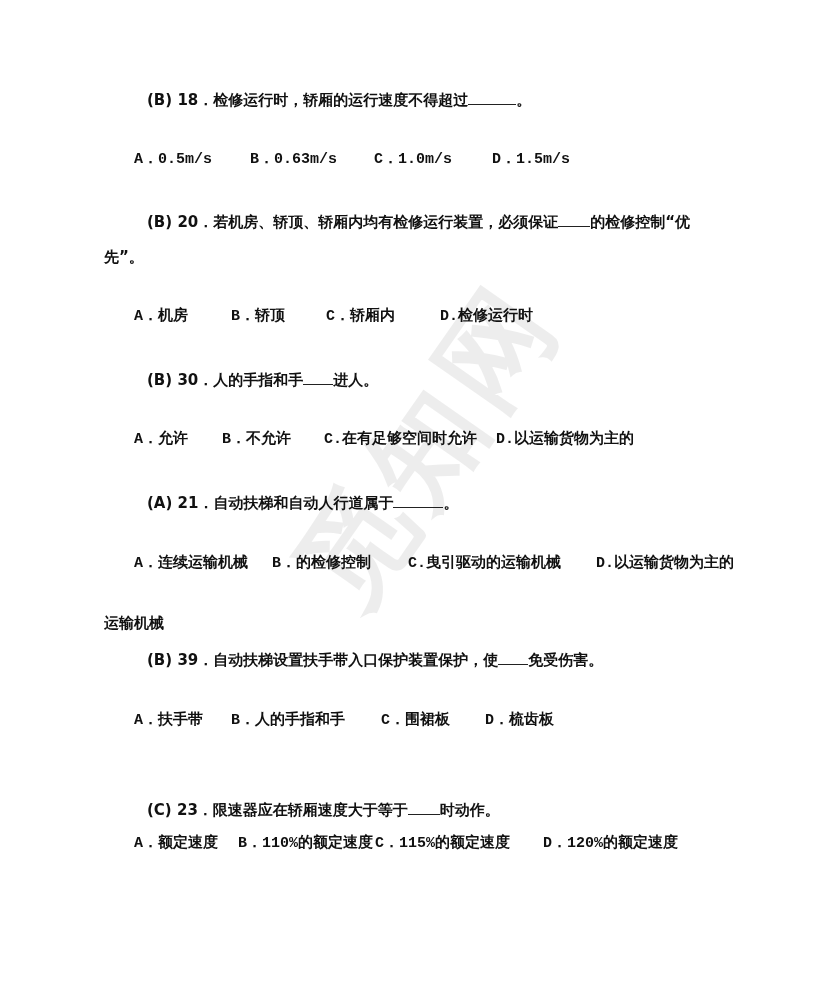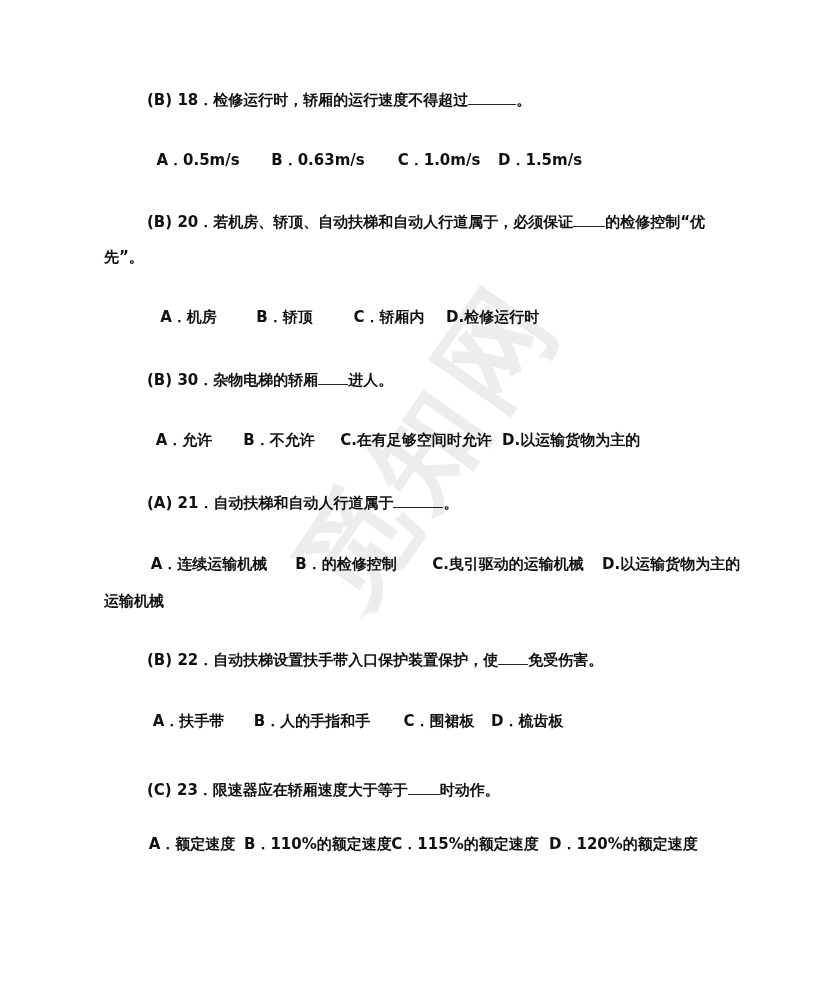--- a/index.html
+++ b/index.html
@@ -9,24 +9,23 @@
       position: relative; overflow: hidden;
       font-family: "DejaVu Sans", "Liberation Sans", sans-serif;
       color: #111111;
     }
     .line {
       position: absolute;
       font-size: 15px;
       font-weight: bold;
       white-space: nowrap;
       line-height: 20px;
-      text-align: center;
     }
     .q { left: 147px; }
-    .opt { left: 140px; }
+    .opt { left: 134px; font-family: Liberation Mono, monospace; }
     .cont { left: 104px; }
     .opt span { display: inline-block; }
     .blank {
       display: inline-block;
       border-bottom: 1px solid #222;
       height: 14px;
       vertical-align: baseline;
     }
     .watermark {
       position: absolute;
@@ -48,51 +47,51 @@
 <div class="line q" style="top:90px">
   <span>(B)</span>
   <span>18．</span><span>检修运行时，轿厢的运行速度不得超过</span><span class="blank" style="width:48px"></span><span>。</span>
 </div>
 <div class="line opt" style="top:150px">
   <span style="width:116px">A．0.5m/s</span><span style="width:124px">B．0.63m/s</span><span style="width:118px">C．1.0m/s</span><span>D．1.5m/s</span>
 </div>
 
 <div class="line q" style="top:212px">
   <span>(B)</span>
-  <span>20．</span><span>若机房、轿顶、自动扶梯和自动人行道属于，必须保证</span><span class="blank" style="width:32px"></span><span>的检修控制“优</span>
+  <span>20．</span><span>若机房、轿顶、轿厢内均有检修运行装置，必须保证</span><span class="blank" style="width:32px"></span><span>的检修控制“优</span>
 </div>
 <div class="line cont" style="top:247px">先”。</div>
 <div class="line opt" style="top:307px">
   <span style="width:97px">A．机房</span><span style="width:95px">B．轿顶</span><span style="width:114px">C．轿厢内</span><span>D.检修运行时</span>
 </div>
 
 <div class="line q" style="top:370px">
   <span>(B)</span>
-  <span>30．</span><span>杂物电梯的轿厢</span><span class="blank" style="width:30px"></span><span>进人。</span>
+  <span>30．</span><span>人的手指和手</span><span class="blank" style="width:30px"></span><span>进人。</span>
 </div>
 <div class="line opt" style="top:430px">
   <span style="width:88px">A．允许</span><span style="width:102px">B．不允许</span><span style="width:172px">C.在有足够空间时允许</span><span>D.以运输货物为主的</span>
 </div>
 
 <div class="line q" style="top:493px">
   <span>(A)</span>
   <span>21．</span><span>自动扶梯和自动人行道属于</span><span class="blank" style="width:50px"></span><span>。</span>
 </div>
 <div class="line opt" style="top:554px">
   <span style="width:138px">A．连续运输机械</span><span style="width:136px">B．的检修控制</span><span style="width:188px">C.曳引驱动的运输机械</span><span>D.以运输货物为主的</span>
 </div>
-<div class="line cont" style="top:591px">运输机械</div>
+<div class="line cont" style="top:613px">运输机械</div>
 
 <div class="line q" style="top:650px">
   <span>(B)</span>
-  <span>22．</span><span>自动扶梯设置扶手带入口保护装置保护，使</span><span class="blank" style="width:30px"></span><span>免受伤害。</span>
+  <span>39．</span><span>自动扶梯设置扶手带入口保护装置保护，使</span><span class="blank" style="width:30px"></span><span>免受伤害。</span>
 </div>
 <div class="line opt" style="top:711px">
   <span style="width:97px">A．扶手带</span><span style="width:150px">B．人的手指和手</span><span style="width:104px">C．围裙板</span><span>D．梳齿板</span>
 </div>
 
-<div class="line q" style="top:780px">
+<div class="line q" style="top:800px">
   <span>(C)</span>
   <span>23．</span><span>限速器应在轿厢速度大于等于</span><span class="blank" style="width:32px"></span><span>时动作。</span>
 </div>
 <div class="line opt" style="top:834px">
   <span style="width:104px">A．额定速度</span><span style="width:137px">B．110%的额定速度</span><span style="width:168px">C．115%的额定速度</span><span>D．120%的额定速度</span>
 </div>
 
 </body></html>

